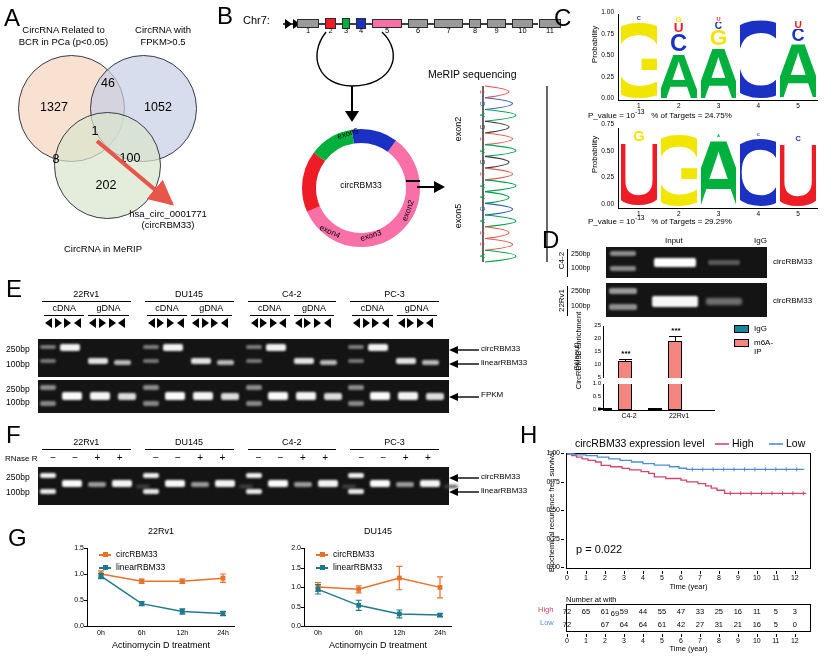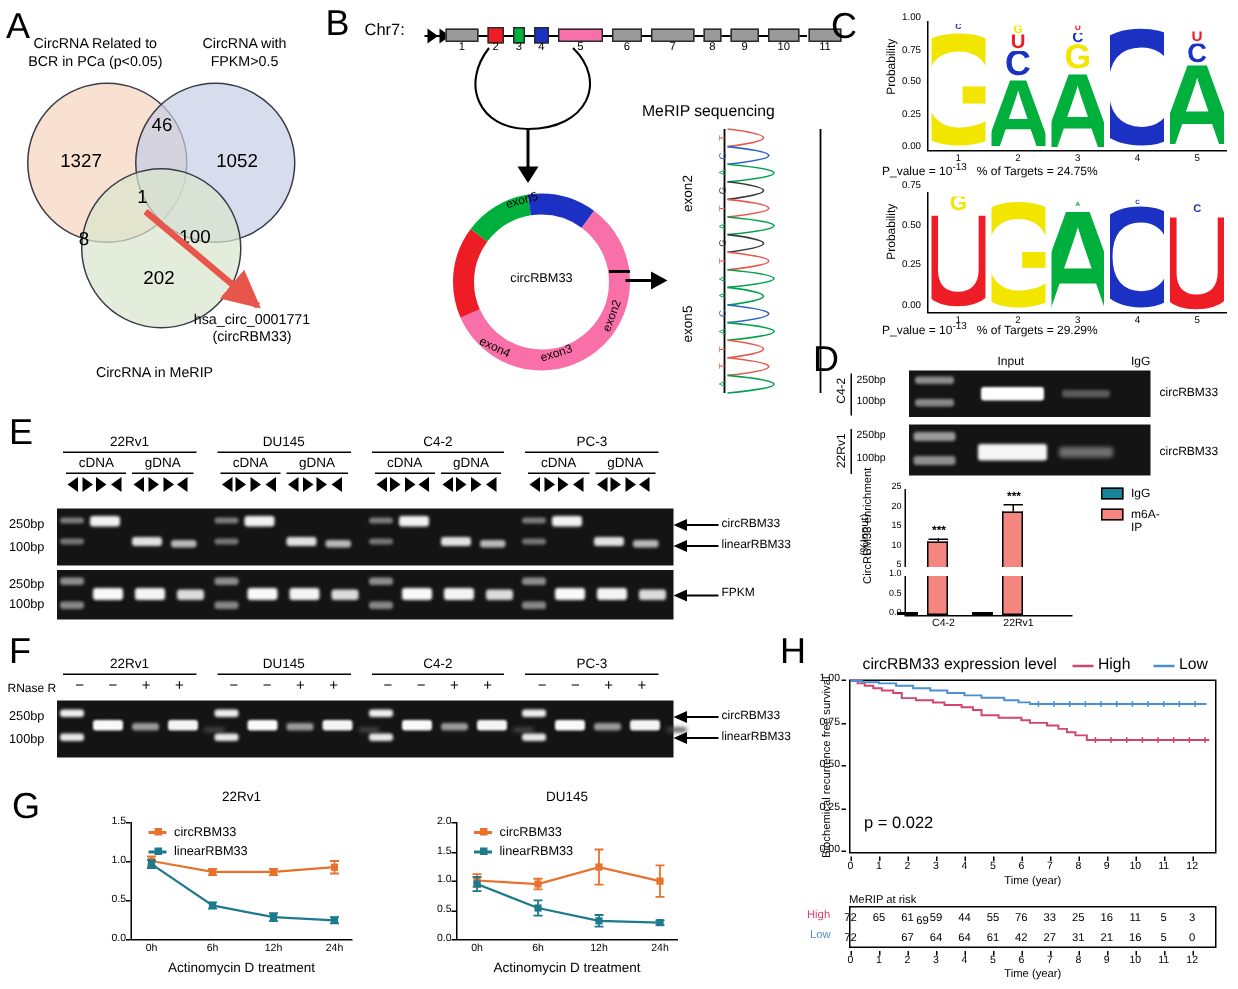--- a/index.html
+++ b/index.html
@@ -740,29 +740,29 @@
       <div style="position:absolute; left:184.84375px; top:3px; width:12px; text-align:center; font-size:7px;">10</div>
       <div style="position:absolute; left:190.84375px; top:0px; width:1.1px; height:3px; background:#000;"></div>
       <div style="position:absolute; left:203.828125px; top:3px; width:12px; text-align:center; font-size:7px;">11</div>
       <div style="position:absolute; left:209.828125px; top:0px; width:1.1px; height:3px; background:#000;"></div>
       <div style="position:absolute; left:222.8125px; top:3px; width:12px; text-align:center; font-size:7px;">12</div>
       <div style="position:absolute; left:228.8125px; top:0px; width:1.1px; height:3px; background:#000;"></div>
     </div>
   <div class="abs ctr" style="left:46px; top:167px; width:245px; font-size:7.5px;">Time (year)</div>
   <div class="abs" style="left:56px; top:128px; font-size:11px;">p = 0.022</div>
 
-  <div class="abs" style="left:46px; top:180px; font-size:7.5px;">MeRIP at risk</div>
+  <div class="abs" style="left:46px; top:180px; font-size:7.5px;">Number at with</div>
   <div class="abs" id="riskTable" style="left:46px; top:189px; width:245px; height:28px; border:1.1px solid #000;">
       <div class="risk-num" style="left:-8px; top:2px; width:16px;">72</div>
       <div class="risk-num" style="left:10.984375px; top:2px; width:16px;">65</div>
       <div class="risk-num" style="left:29.96875px; top:2px; width:16px;">61</div>
       <div class="risk-num" style="left:48.953125px; top:2px; width:16px;">59</div>
       <div class="risk-num" style="left:67.9375px; top:2px; width:16px;">44</div>
       <div class="risk-num" style="left:86.921875px; top:2px; width:16px;">55</div>
-      <div class="risk-num" style="left:105.90625px; top:2px; width:16px;">76</div>
+      <div class="risk-num" style="left:105.90625px; top:2px; width:16px;">47</div>
       <div class="risk-num" style="left:124.890625px; top:2px; width:16px;">33</div>
       <div class="risk-num" style="left:143.875px; top:2px; width:16px;">25</div>
       <div class="risk-num" style="left:162.859375px; top:2px; width:16px;">16</div>
       <div class="risk-num" style="left:181.84375px; top:2px; width:16px;">11</div>
       <div class="risk-num" style="left:200.828125px; top:2px; width:16px;">5</div>
       <div class="risk-num" style="left:219.8125px; top:2px; width:16px;">3</div>
       <div class="risk-num" style="left:-8px; top:15px; width:16px;">72</div>
       <div class="risk-num" style="left:10.984375px; top:4px; width:16px;margin-left:29px;">69</div>
       <div class="risk-num" style="left:29.96875px; top:15px; width:16px;">67</div>
       <div class="risk-num" style="left:48.953125px; top:15px; width:16px;">64</div>

